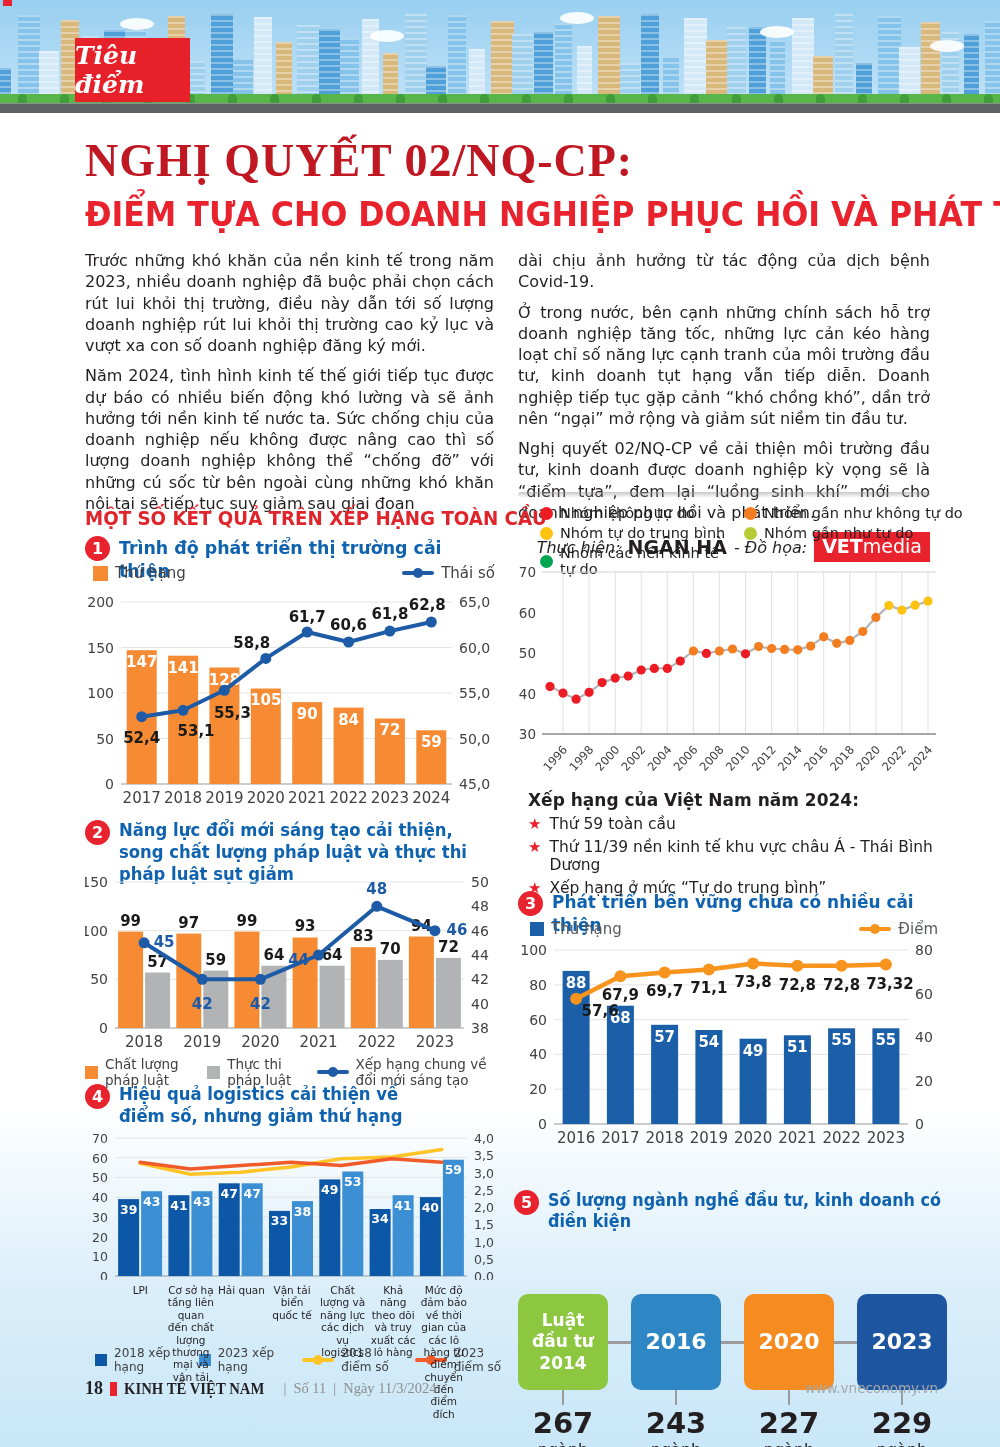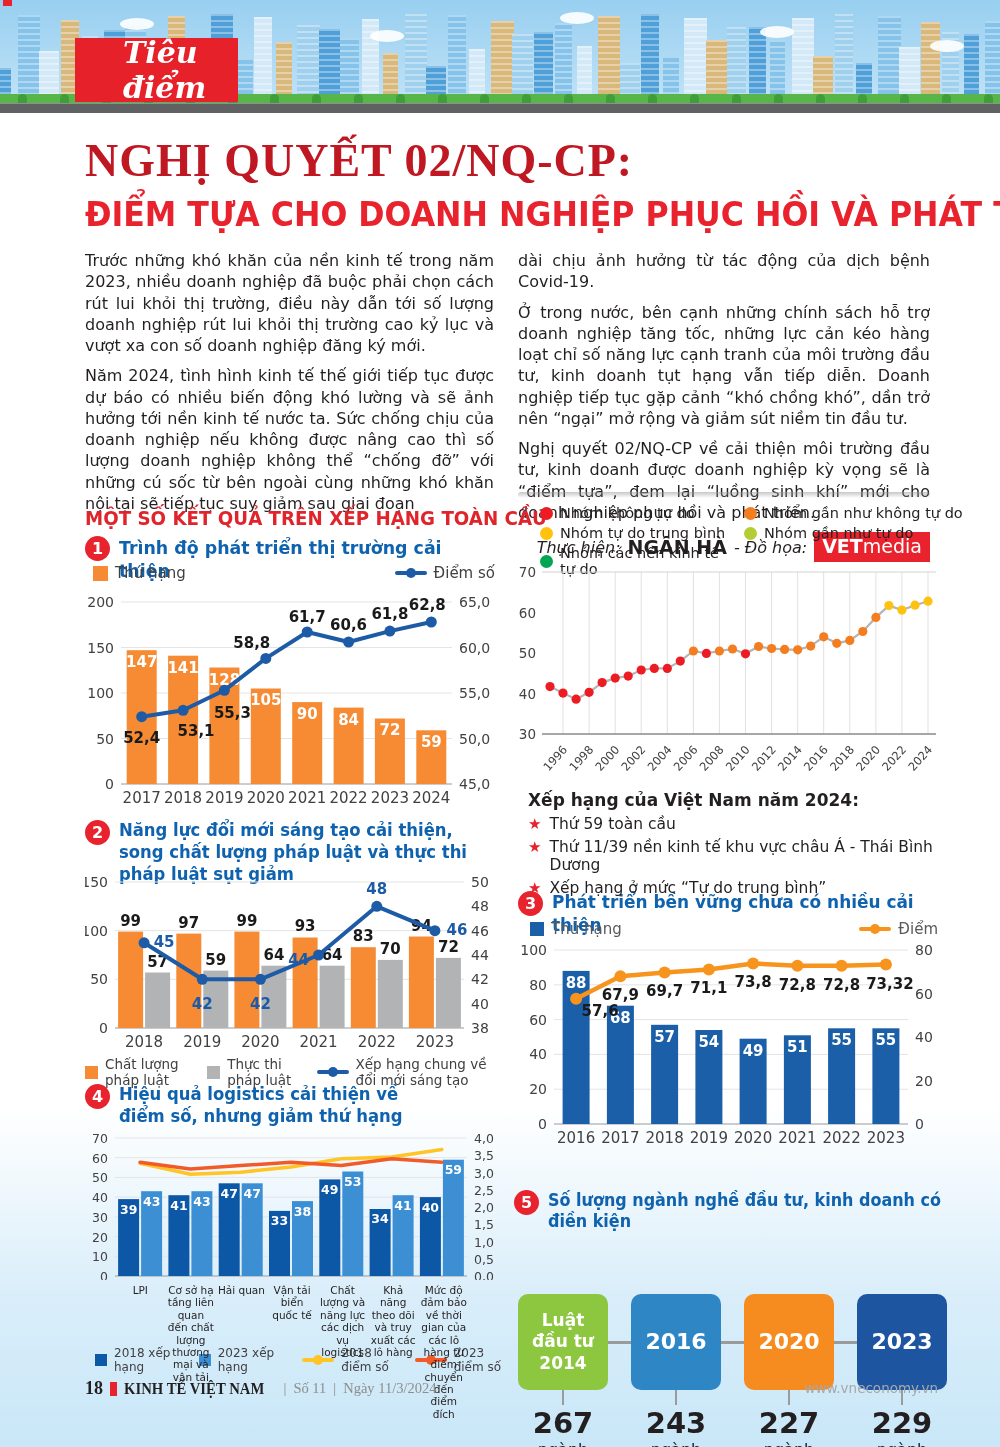--- a/index.html
+++ b/index.html
@@ -8,21 +8,21 @@
   .abs{position:absolute;}
   
   .sky{left:0;top:0;width:1000px;height:102px;background:linear-gradient(#98cff0,#c0e2f7);overflow:hidden;}
   .bld{position:absolute;bottom:8px;}
   .cloud{position:absolute;background:#fff;border-radius:50%;opacity:.9;}
   .ground{left:0;top:94px;width:1000px;height:9px;background:#58b548;}
   .tree{position:absolute;bottom:0;width:9px;height:9px;border-radius:50% 50% 0 0;background:#3f9e3a;}
   .road{left:0;top:103px;width:1000px;height:9px;background:#5f6163;border-top:1px solid #8d8f91;}
   .corner-mark{left:3px;top:0;width:9px;height:6px;background:#e8232d;}
   .tag{left:75px;top:38px;width:115px;height:64px;background:#e62129;color:#fff;display:flex;align-items:center;justify-content:center;
-       font-family:"DejaVu Serif","Liberation Serif",serif;font-style:italic;font-weight:bold;font-size:30px;padding-left:48px;}
+       font-family:"DejaVu Serif","Liberation Serif",serif;font-style:italic;font-weight:bold;font-size:25px;}
   
   .title1{left:85px;top:134px;font-family:"Liberation Serif","DejaVu Serif",serif;font-weight:bold;
           font-size:46px;color:#c01823;letter-spacing:1px;white-space:nowrap;}
   .title2{left:85px;top:194px;font-size:34px;font-weight:800;color:#e8232d;white-space:nowrap;
           transform:scaleX(.93);transform-origin:left;}
   
   .col{top:250px;font-size:16px;line-height:1.33;text-align:justify;}
   .col p{margin:0 0 9px 0;}
   .col1{left:85px;width:409px;}
   .col2{left:518px;width:412px;}
@@ -220,21 +220,21 @@
 
 <div class="abs legend c1-legend" id="leg1">
     <span class="leg-item">
       <span class="sw" style="width:15px;height:15px;background:#f68b33"></span>
       <span>Thứ hạng</span>
     </span>
     <span class="leg-item">
       <span class="lnmk" style="background:#1d5ba6">
         <i style="background:#1d5ba6"></i>
       </span>
-      <span>Điểm số</span>
+      <span>Thái số</span>
     </span>
   </div>
 <div class="abs legend freedom-legend" id="legF">
     <span class="leg-item">
       <span class="dot" style="background:#ed1c24"></span>
       <span>Nhóm không tự do</span>
     </span>
     <span class="leg-item">
       <span class="dot" style="background:#f47d20"></span>
       <span>Nhóm gần như không tự do</span>

